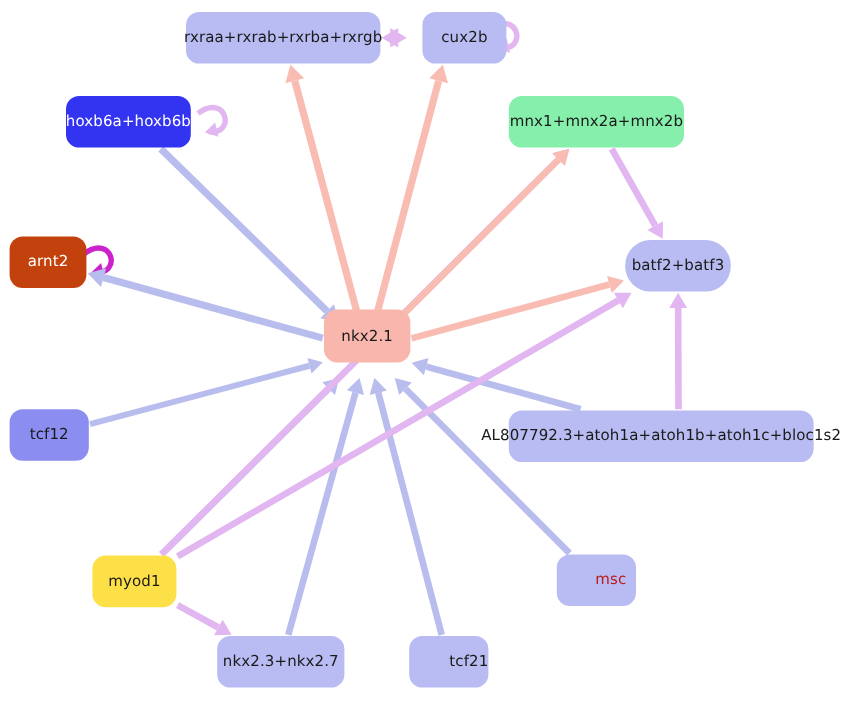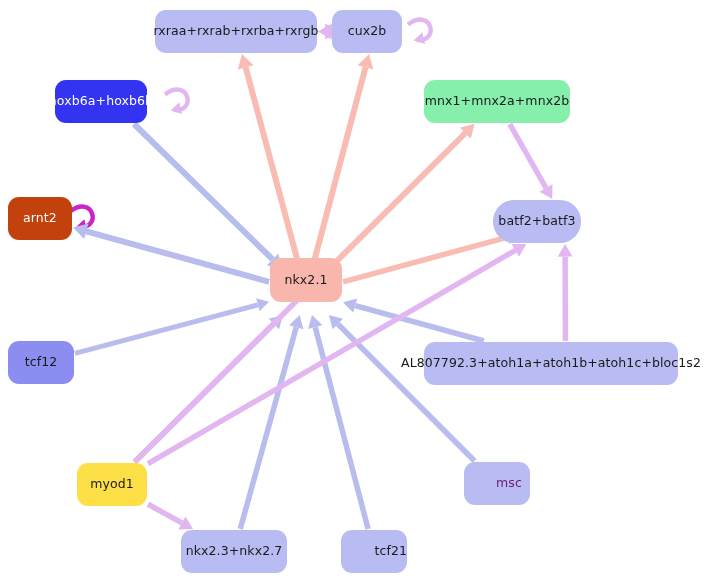--- a/index.html
+++ b/index.html
@@ -85,48 +85,48 @@
       <path d="M148,463.5993377483444 L515.3053287022232,250.35143168060776" stroke="#e2b6f0" stroke-width="5.5" fill="none" stroke-linecap="butt"></path>
       <path d="M565.0792253521126,244 L572.5487213011257,256.62377737714337 L557.6988133578972,256.67606578539414 Z" fill="#e2b6f0" stroke="none"></path>
       <path d="M565.4207746478874,341 L565.1237673295115,256.64992158126876" stroke="#e2b6f0" stroke-width="5.5" fill="none" stroke-linecap="butt"></path>
       <path d="M193.02985074626866,529 L178.36773356255557,529.4188611835261 L185.51603432669438,516.4025523294226 Z" fill="#e2b6f0" stroke="none"></path>
       <path d="M148,504.2704918032787 L181.94188394462498,522.9107067564744" stroke="#e2b6f0" stroke-width="5.5" fill="none" stroke-linecap="butt"></path>
     </svg>
   <div id="node-layer">
       <div class="node" style="left: 155px; top: 10px; width: 162px; height: 43px; background: rgb(185, 188, 242); color: rgb(26, 26, 26);">
         <span class="node-label">rxraa+rxrab+rxrba+rxrgb</span>
       </div>
-      <div class="node" style="left: 332px; top: 10px; width: 70px; height: 43px; background: rgb(185, 188, 242); color: rgb(26, 26, 26);">
+      <div class="node" style="left: 352px; top: 10px; width: 70px; height: 43px; background: rgb(185, 188, 242); color: rgb(26, 26, 26);">
         <span class="node-label">cux2b</span>
       </div>
-      <div class="node" style="left: 55px; top: 80px; width: 92px; height: 43px; background: rgb(51, 51, 242); color: rgb(255, 255, 255);">
+      <div class="node" style="left: 55px; top: 80px; width: 104px; height: 43px; background: rgb(51, 51, 242); color: rgb(255, 255, 255);">
         <span class="node-label">hoxb6a+hoxb6b</span>
       </div>
       <div class="node" style="left: 424px; top: 80px; width: 146px; height: 43px; background: #86efac; color: rgb(26, 26, 26);">
         <span class="node-label">mnx1+mnx2a+mnx2b</span>
       </div>
       <div class="node" style="left: 8px; top: 197px; width: 64px; height: 43px; background: #c2410c; color: rgb(255, 255, 255);">
         <span class="node-label">arnt2</span>
       </div>
-      <div class="node" style="left: 493px; top: 200px; width: 88px; height: 43px; background: rgb(185, 188, 242); color: rgb(26, 26, 26); border-radius: 21px;">
+      <div class="node" style="left: 521px; top: 200px; width: 88px; height: 43px; background: rgb(185, 188, 242); color: rgb(26, 26, 26); border-radius: 21px;">
         <span class="node-label">batf2+batf3</span>
       </div>
       <div class="node" style="left: 270px; top: 258px; width: 72px; height: 44px; background: rgb(249, 182, 172); color: rgb(26, 26, 26);">
         <span class="node-label">nkx2.1</span>
       </div>
       <div class="node" style="left: 8px; top: 341px; width: 66px; height: 43px; background: rgb(139, 141, 240); color: rgb(26, 26, 26);">
         <span class="node-label">tcf12</span>
       </div>
       <div class="node" style="left: 424px; top: 342px; width: 254px; height: 43px; background: rgb(185, 188, 242); color: rgb(26, 26, 26);">
         <span class="node-label">AL807792.3+atoh1a+atoh1b+atoh1c+bloc1s2</span>
       </div>
       <div class="node" style="left: 77px; top: 463px; width: 70px; height: 43px; background: #fde047; color: rgb(26, 26, 26);">
         <span class="node-label">myod1</span>
       </div>
-      <div class="node" style="left: 464px; top: 462px; width: 66px; height: 43px; background: rgb(185, 188, 242); color: #701a75; padding-left: 24px;">
+      <div class="node" style="left: 464px; top: 462px; width: 66px; height: 43px; background: rgb(185, 188, 242); color: #b91c1c; padding-left: 24px;">
         <span class="node-label">msc</span>
       </div>
       <div class="node" style="left: 181px; top: 530px; width: 106px; height: 43px; background: rgb(185, 188, 242); color: rgb(26, 26, 26);">
         <span class="node-label">nkx2.3+nkx2.7</span>
       </div>
       <div class="node" style="left: 341px; top: 530px; width: 66px; height: 43px; background: rgb(185, 188, 242); color: rgb(26, 26, 26); justify-content: flex-end;">
         <span class="node-label">tcf21</span>
       </div>
     </div>
 </div>

